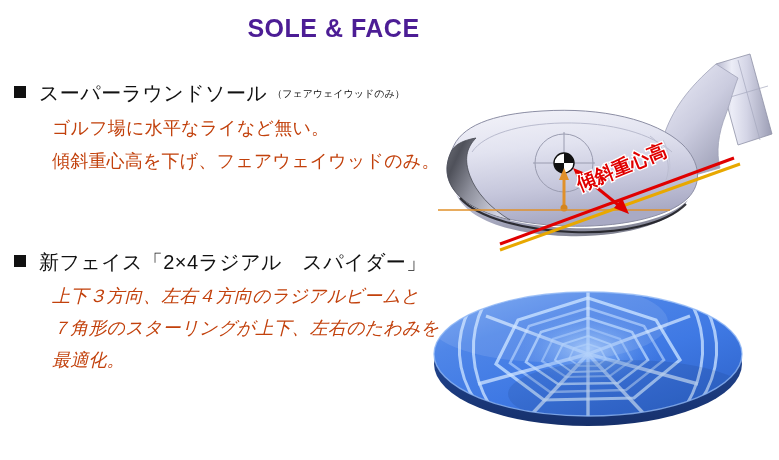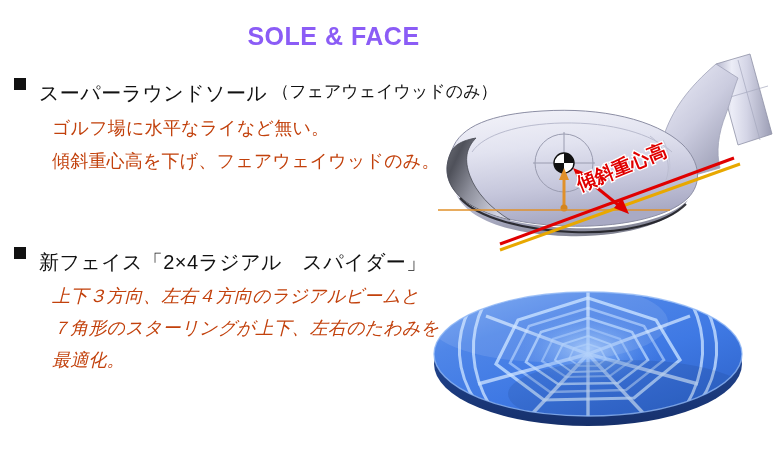--- a/index.html
+++ b/index.html
@@ -17,57 +17,57 @@
   }
   #slide {
     position: absolute;
     inset: 0;
     background: #ffffff;
   }
 
   
   #title {
     position: absolute;
-    top: 22px;
+    top: 14px;
     left: 0;
     width: 667px;
     text-align: center;
     font-size: 25px;
     font-weight: bold;
     letter-spacing: 0.5px;
-    color: #8b5cf6;
+    color: #4c1d95;
   }
 
   
   .block { position: absolute; left: 14px; }
   #block-sole { top: 80px; }
   #block-face { top: 249px; }
 
   .heading {
     display: flex;
-    align-items: flex-start;
+    align-items: center;
     white-space: nowrap;
   }
   .bullet {
     width: 12px;
     height: 12px;
     background: #111111;
     display: inline-block;
     margin-right: 13px;
     flex: 0 0 auto;
     position: relative;
     top: -2px;
   }
   .heading-main {
     font-size: 20px;
     letter-spacing: 0.4px;
     color: #111111;
   }
   .heading-sub {
-    font-size: 17px;
+    font-size: 10px;
     margin-left: 5px;
     color: #111111;
   }
   .body-line {
     font-size: 18px;
     margin-left: 38px;
     margin-top: 9px;
     white-space: nowrap;
     letter-spacing: 0.2px;
     color: #c2410c;

